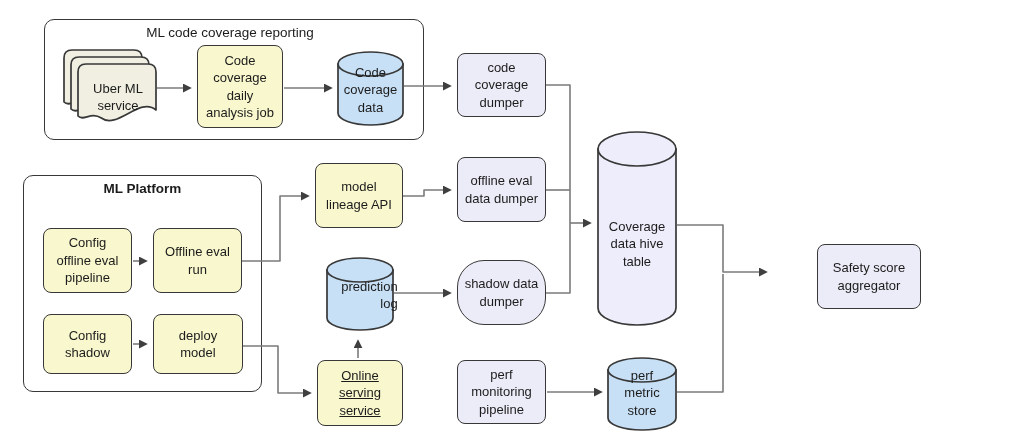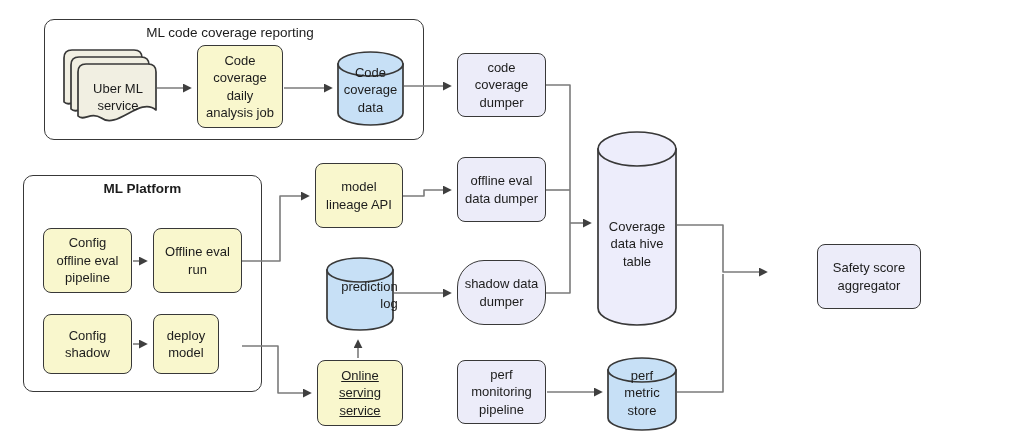--- a/index.html
+++ b/index.html
@@ -112,21 +112,21 @@
   <div class="node yellow" style="left:43px;top:228px;width:89px;height:65px;">Config
 offline eval
 pipeline</div>
 
   <div class="node yellow" style="left:153px;top:228px;width:89px;height:65px;">Offline eval
 run</div>
 
   <div class="node yellow" style="left:43px;top:314px;width:89px;height:60px;">Config
 shadow</div>
 
-  <div class="node yellow" style="left:153px;top:314px;width:66px;height:60px;">deploy
+  <div class="node yellow" style="left:153px;top:314px;width:90px;height:60px;">deploy
 model</div>
 
   <div class="node yellow" style="left:315px;top:163px;width:88px;height:65px;">model
 lineage API</div>
 
   <div class="node lav" style="left:457px;top:157px;width:89px;height:65px;">offline eval
 data dumper</div>
 
   <div class="node lav" style="left:457px;top:260px;width:89px;height:65px;border-radius:27px;">shadow data
 dumper</div>

